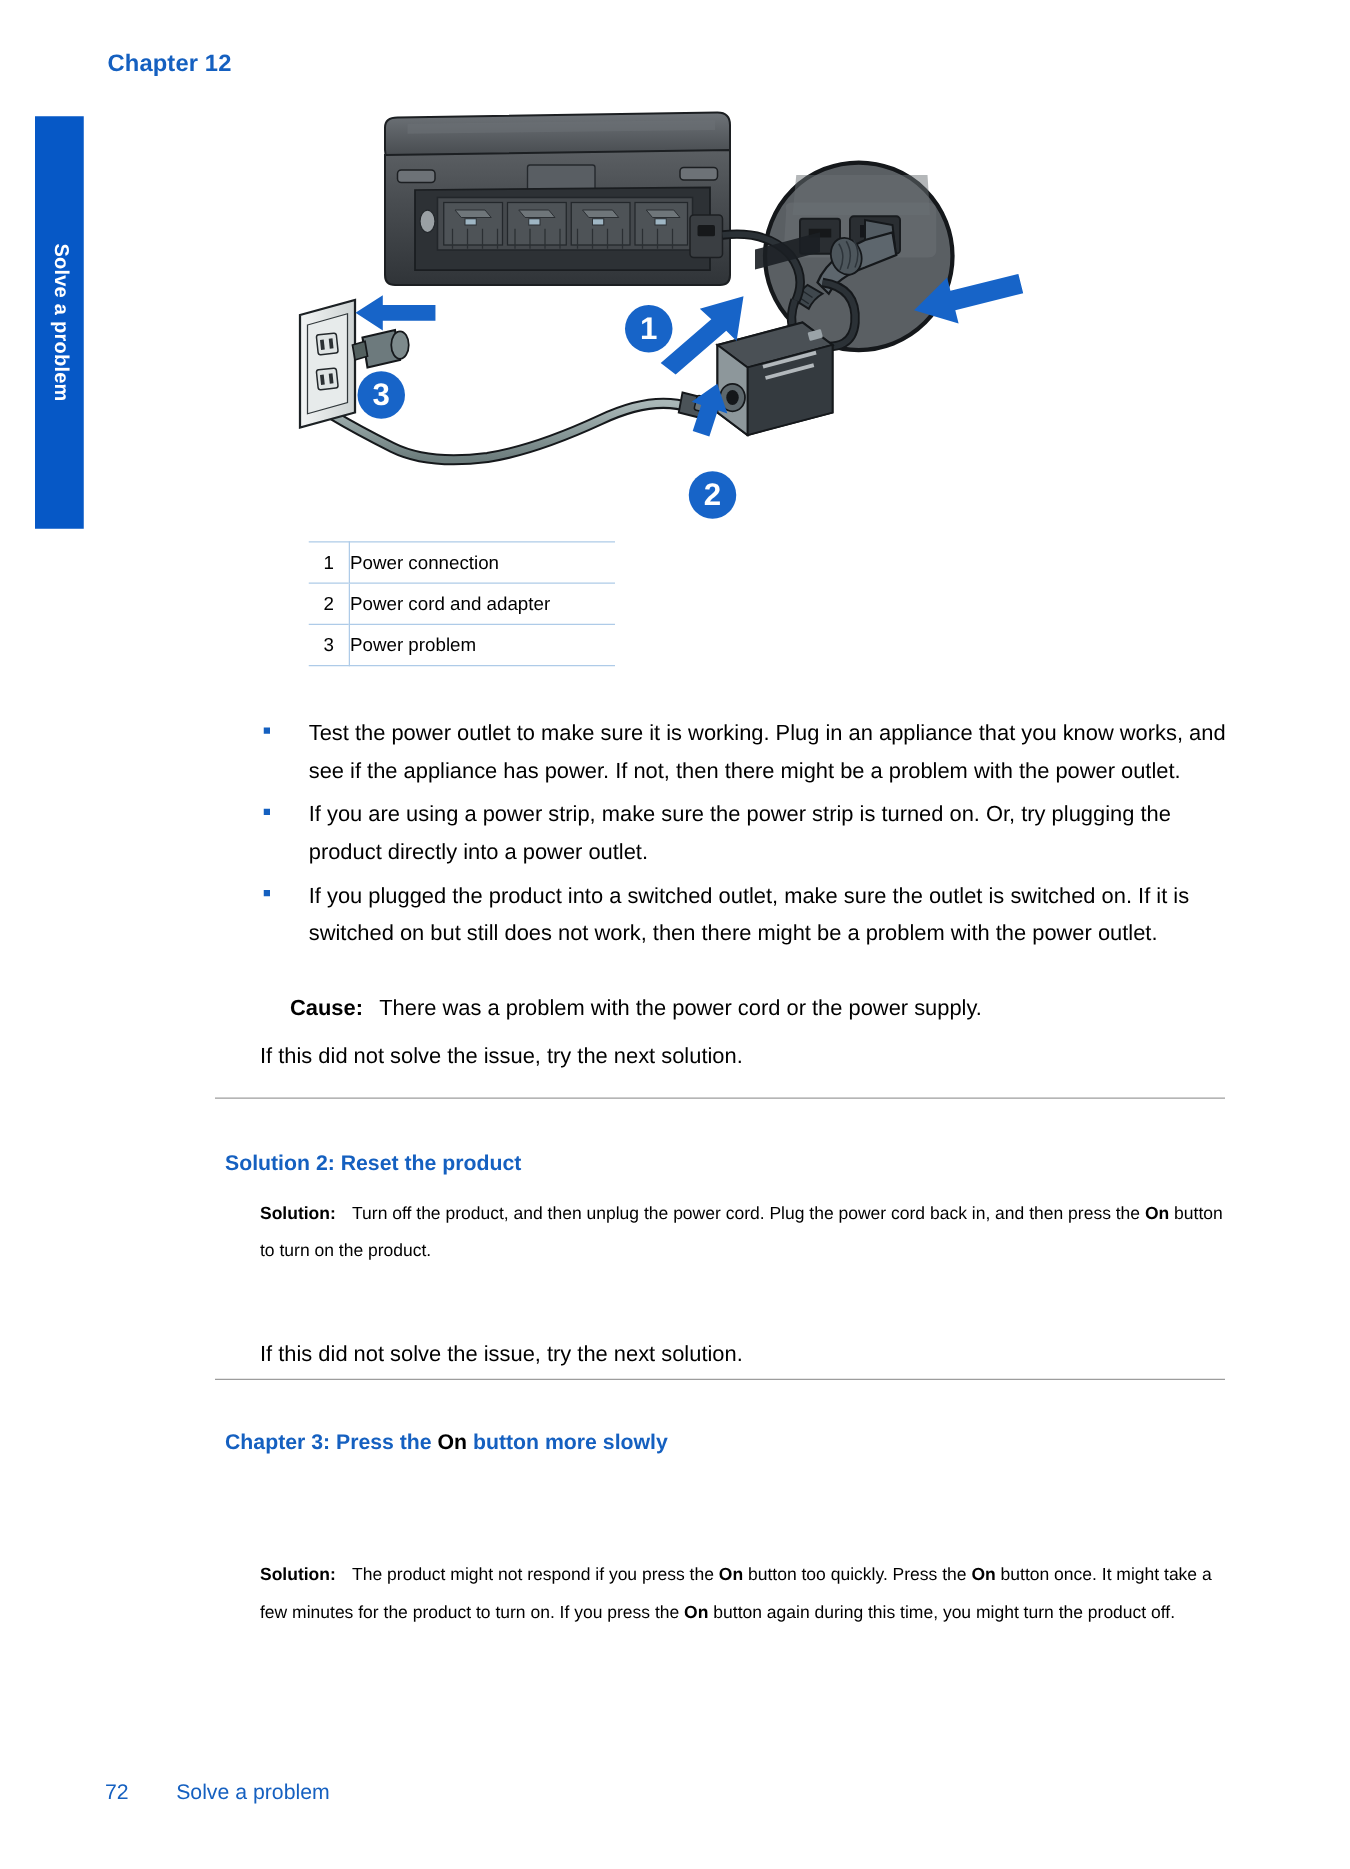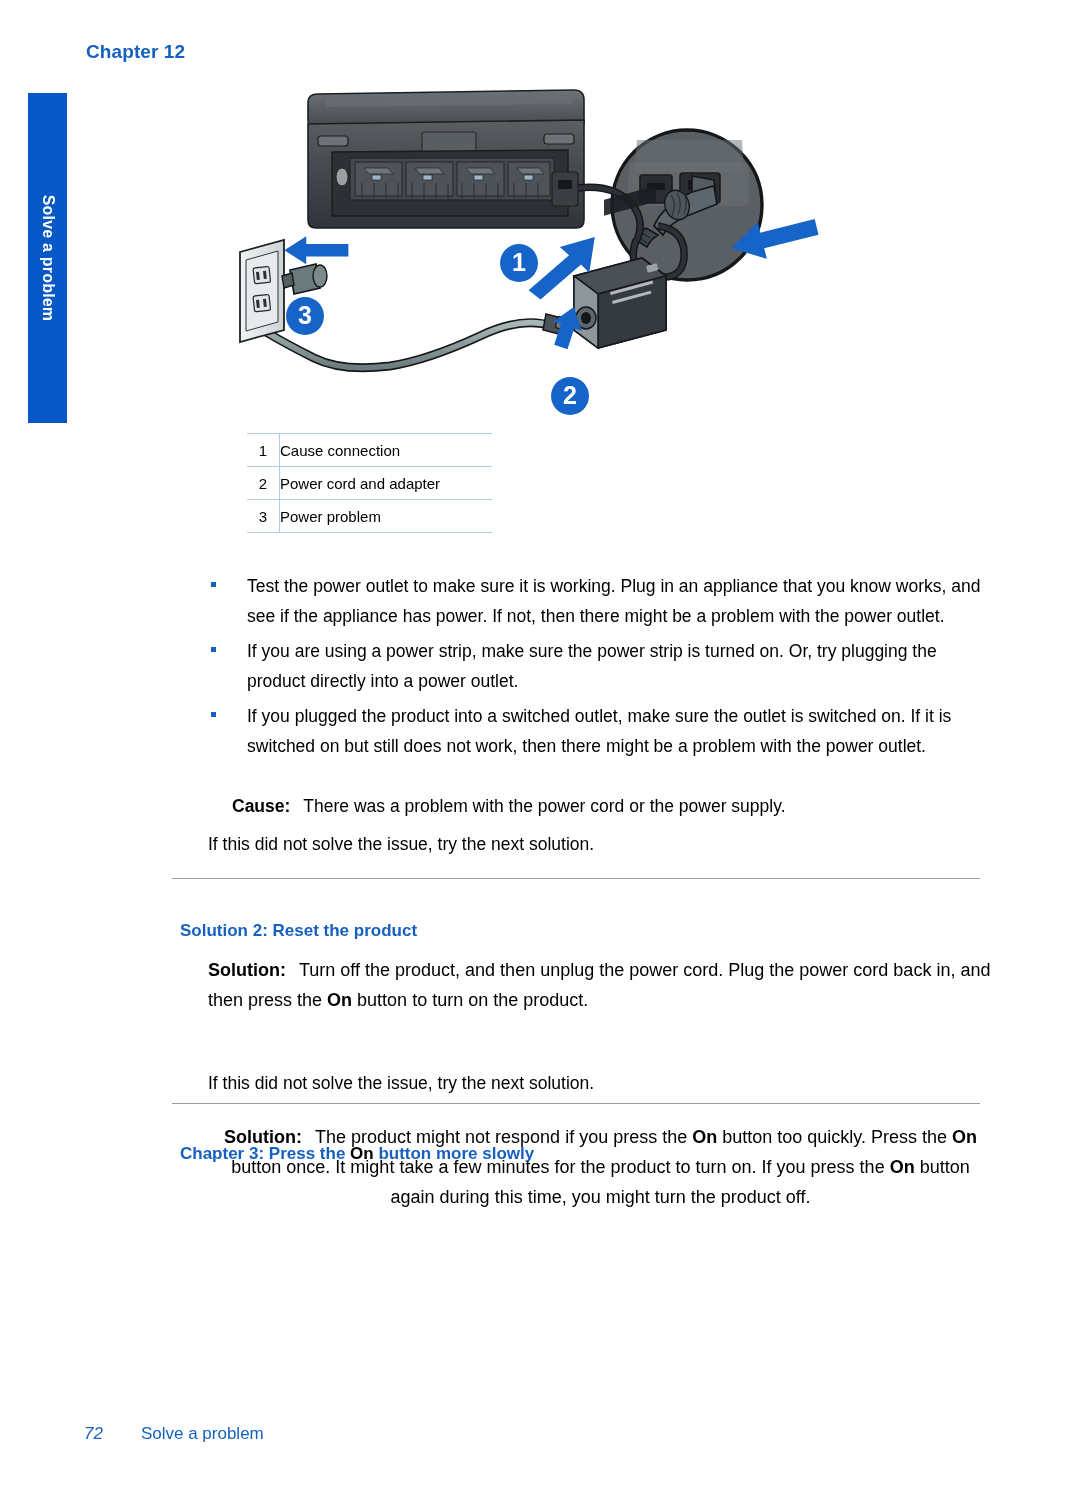--- a/index.html
+++ b/index.html
@@ -135,36 +135,36 @@
     font-weight: bold;
     color: #1560c0;
     white-space: nowrap;
   }
   .sol-heading .on-black { color: #000000; font-weight: bold; }
 
   .sol-body {
     position: absolute;
     left: 208px;
     width: 785px;
-    font-size: 18px;
+    font-size: 14px;
     line-height: 30px;
     color: #000;
   }
   .sol-body b, .para b { font-weight: bold; }
 
   
   .footer {
     position: absolute;
     left: 84px;
     top: 1424px;
     font-size: 17px;
     color: #1560c0;
     white-space: nowrap;
   }
-  .footer .pagenum { margin-right: 38px; font-style: italic; }
+  .footer .pagenum { margin-right: 38px; }
 </style>
 </head>
 <body>
 
 <div id="page">
 
   <div class="chapter-header">Chapter 12</div>
 
   <div class="side-tab">
     <span class="side-tab-label">Solve a problem</span>
@@ -358,21 +358,21 @@
         <circle cx="83" cy="236" r="19" fill="#1764c8"></circle>
         <text x="83" y="244" text-anchor="middle" font-family="Liberation Sans, sans-serif" font-size="25" font-weight="bold" fill="#ffffff">3</text>
       </g>
     </svg>
   </div>
 
   <table class="legend-table">
     <tbody>
       <tr>
         <td class="legend-num">1</td>
-        <td class="legend-text">Cause connection</td>
+        <td class="legend-text">Power connection</td>
       </tr>
       <tr>
         <td class="legend-num">2</td>
         <td class="legend-text">Power cord and adapter</td>
       </tr>
       <tr>
         <td class="legend-num">3</td>
         <td class="legend-text">Power problem</td>
       </tr>
     </tbody>
@@ -415,21 +415,21 @@
   <div class="cause-line" style="top:1068px;">
     <span>If this did not solve the issue, try the next solution.</span>
   </div>
 
   <div class="hr-rule" style="top:1103px;"></div>
 
   <div class="sol-heading" style="top:1144px;">
     <span>Chapter 3: Press the </span><span class="on-black">On</span><span> button more slowly</span>
   </div>
 
-  <div class="sol-body" style="top:1122px;text-align:center;">
+  <div class="sol-body" style="top:1244px;">
     <b>Solution:</b><span class="gap"></span><span>The product might not respond if you press the </span><b>On</b><span> button too quickly. Press the </span><b>On</b><span> button once. It might take a few minutes for the product to turn on. If you press the </span><b>On</b><span> button again during this time, you might turn the product off.</span>
   </div>
 
   <div class="footer">
     <span class="pagenum">72</span><span>Solve a problem</span>
   </div>
 
 </div>
 
 </body></html>

